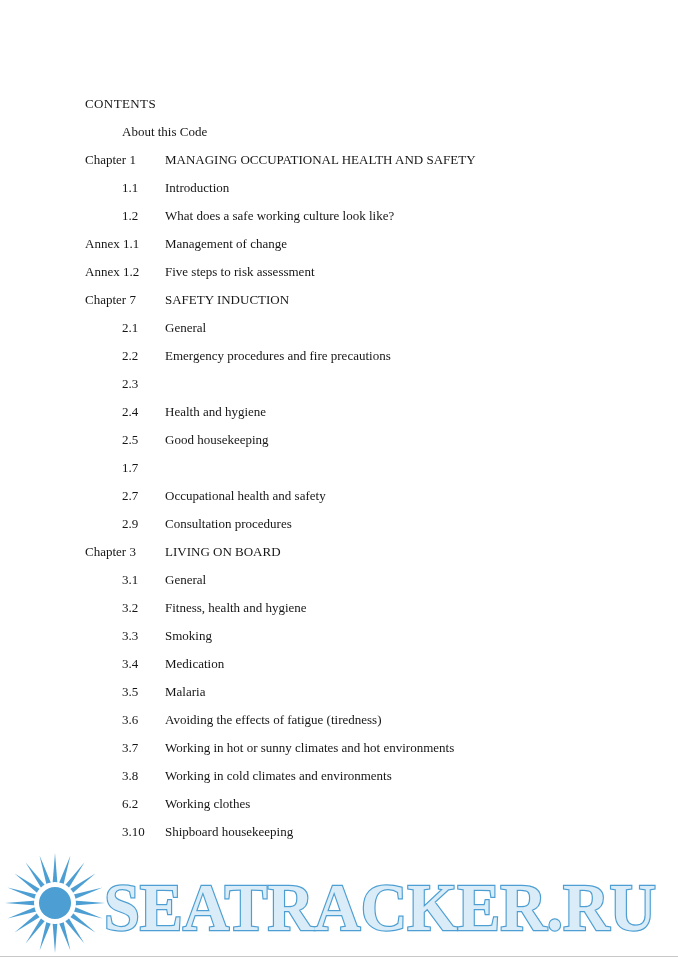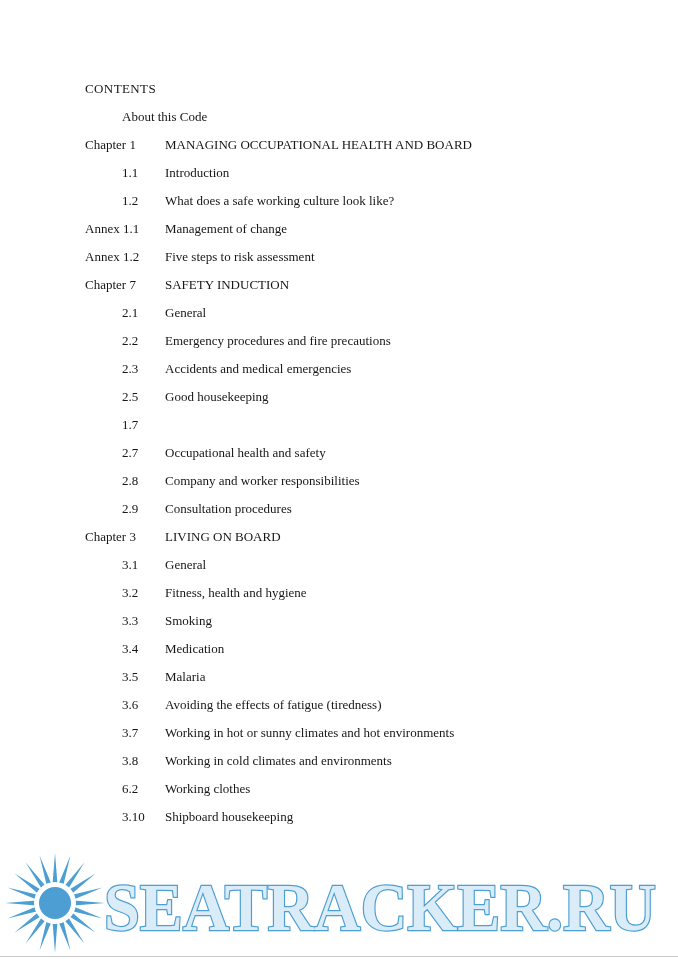--- a/index.html
+++ b/index.html
@@ -10,20 +10,21 @@
     color: #161616;
   }
   .page {
     position: relative;
     width: 678px; height: 959px;
     background: #ffffff;
     overflow: hidden;
   }
   .content {
     padding: 75px 36px 0 85px;
+    margin-top: 15px;
   }
   .heading {
     font-size: 13px;
     line-height: 28px;
     letter-spacing: 0.4px;
   }
   .toc-row {
     display: flex;
     font-size: 13px;
     line-height: 28px;
@@ -52,21 +53,21 @@
 
   <div class="content">
     <div class="heading">CONTENTS</div>
     <div class="toc">
         <div class="toc-row front">
           <span class="toc-label"></span>
           <span class="toc-title">About this Code</span>
         </div>
         <div class="toc-row chapter">
           <span class="toc-label">Chapter 1</span>
-          <span class="toc-title">MANAGING OCCUPATIONAL HEALTH AND BOARD</span>
+          <span class="toc-title">MANAGING OCCUPATIONAL HEALTH AND SAFETY</span>
         </div>
         <div class="toc-row section">
           <span class="toc-label">1.1</span>
           <span class="toc-title">Introduction</span>
         </div>
         <div class="toc-row section">
           <span class="toc-label">1.2</span>
           <span class="toc-title">What does a safe working culture look like?</span>
         </div>
         <div class="toc-row annex">
@@ -84,36 +85,35 @@
         <div class="toc-row section">
           <span class="toc-label">2.1</span>
           <span class="toc-title">General</span>
         </div>
         <div class="toc-row section">
           <span class="toc-label">2.2</span>
           <span class="toc-title">Emergency procedures and fire precautions</span>
         </div>
         <div class="toc-row section">
           <span class="toc-label">2.3</span>
-          <span class="toc-title">Accidents and medical emergencies</span>
+        </div>
+        <div class="toc-row section">
+          <span class="toc-label">2.4</span>
+          <span class="toc-title">Health and hygiene</span>
         </div>
         <div class="toc-row section">
           <span class="toc-label">2.5</span>
           <span class="toc-title">Good housekeeping</span>
         </div>
         <div class="toc-row section">
           <span class="toc-label">1.7</span>
         </div>
         <div class="toc-row section">
           <span class="toc-label">2.7</span>
           <span class="toc-title">Occupational health and safety</span>
-        </div>
-        <div class="toc-row section">
-          <span class="toc-label">2.8</span>
-          <span class="toc-title">Company and worker responsibilities</span>
         </div>
         <div class="toc-row section">
           <span class="toc-label">2.9</span>
           <span class="toc-title">Consultation procedures</span>
         </div>
         <div class="toc-row chapter">
           <span class="toc-label">Chapter 3</span>
           <span class="toc-title">LIVING ON BOARD</span>
         </div>
         <div class="toc-row section">

